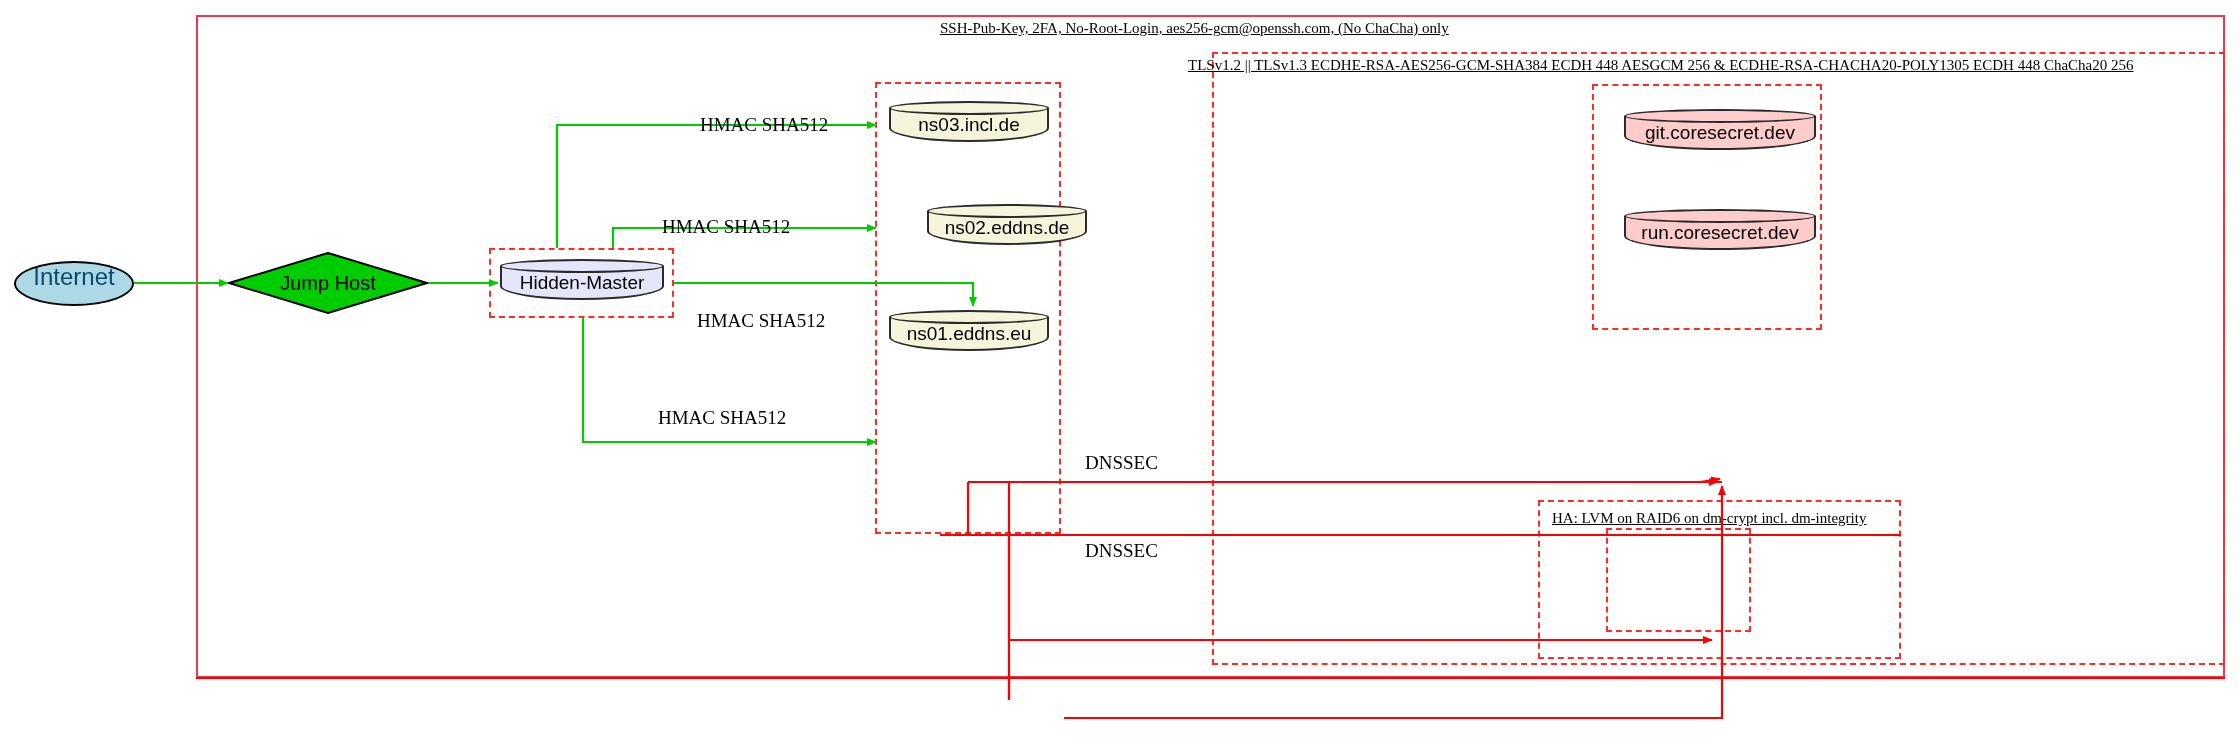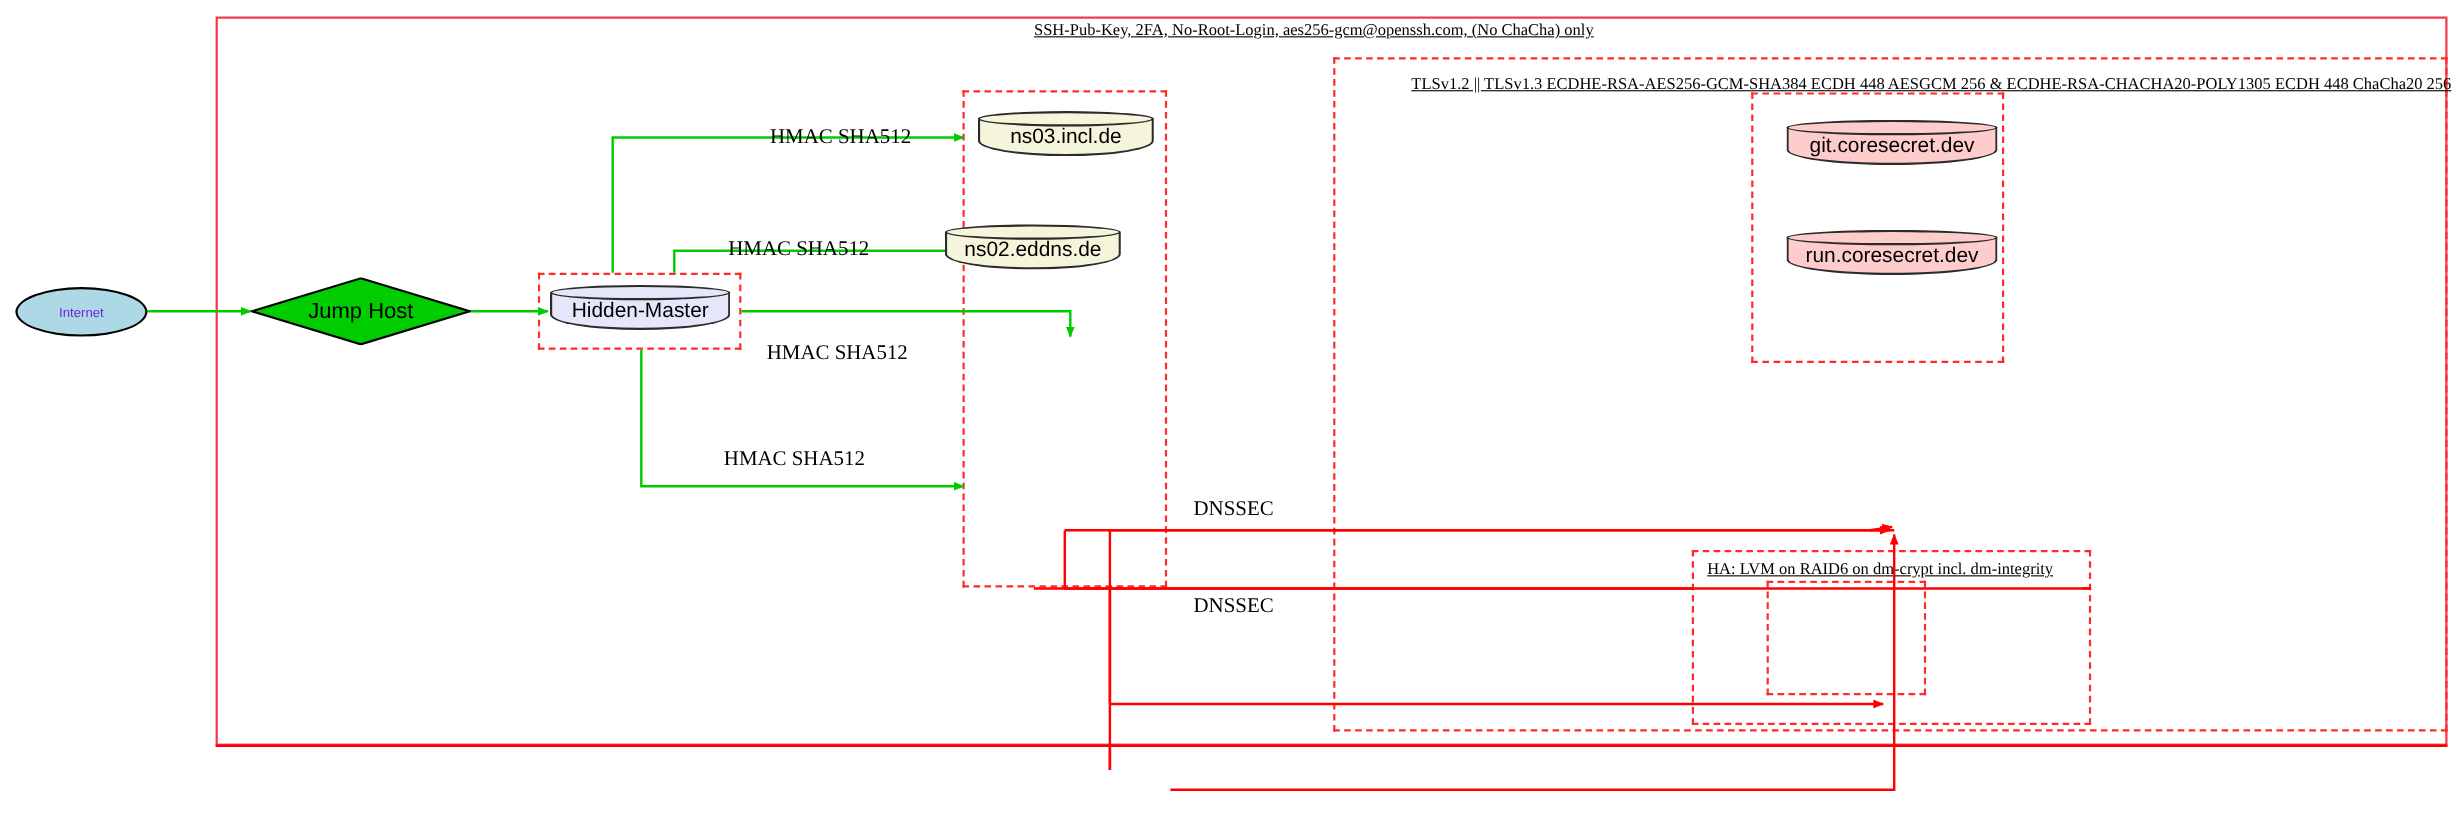--- a/index.html
+++ b/index.html
@@ -21,22 +21,22 @@
     text-decoration:underline;
   }
 
   
   .node{position:absolute;box-sizing:border-box;}
 
   .ellipse{
     border:2px solid #000;
     border-radius:50%;
     background:#add8e6;
-    display:flex;align-items:center;justify-content:center;
-    font-size:12px;color:#6d28d9;
+    display:flex;justify-content:center;
+    font-size:24px;color:#0c4a6e;
   }
 
   .diamond-wrap{position:absolute;}
   .diamond-wrap svg{display:block;}
   .diamond-label{
     position:absolute;left:0;top:0;width:100%;height:100%;
     display:flex;align-items:center;justify-content:center;
     font-size:20px;color:#000;pointer-events:none;
   }
 
@@ -79,21 +79,21 @@
 </style>
 </head>
 <body>
 
 <div id="canvas">
 
   <div class="cluster solid" style="left:196px;top:15px;width:2029px;height:663px;"></div>
   <div class="cluster-label" style="left:940px;top:21px;">SSH-Pub-Key, 2FA, No-Root-Login, aes256-gcm@openssh.com, (No ChaCha) only</div>
 
   <div class="cluster dashed" style="left:1212px;top:52px;width:1013px;height:613px;"></div>
-  <div class="cluster-label" style="left:1283px;top:58px;margin-top:12px;">TLSv1.2 || TLSv1.3 ECDHE-RSA-AES256-GCM-SHA384 ECDH 448 AESGCM 256 &amp; ECDHE-RSA-CHACHA20-POLY1305 ECDH 448 ChaCha20 256</div>
+  <div class="cluster-label" style="left:1188px;top:58px;">TLSv1.2 || TLSv1.3 ECDHE-RSA-AES256-GCM-SHA384 ECDH 448 AESGCM 256 &amp; ECDHE-RSA-CHACHA20-POLY1305 ECDH 448 ChaCha20 256</div>
 
   <div class="cluster dashed" style="left:1538px;top:500px;width:363px;height:159px;"></div>
   <div class="cluster-label" style="left:1552px;top:511px;">HA: LVM on RAID6 on dm-crypt incl. dm-integrity</div>
 
   <div class="cluster dashed" style="left:489px;top:248px;width:185px;height:70px;"></div>
 
   <div class="cluster dashed" style="left:875px;top:82px;width:186px;height:452px;"></div>
 
   <div class="cluster dashed" style="left:1592px;top:84px;width:230px;height:246px;"></div>
 
@@ -173,26 +173,31 @@
     <div class="top"></div>
     <div class="cap-label" style="height:34px;">Hidden-Master</div>
   </div>
 
   <div class="cyl cream" style="left:889px;top:101px;width:160px;height:48px;">
     <div class="body" style="height:34px;"></div>
     <div class="top"></div>
     <div class="cap-label" style="height:34px;">ns03.incl.de</div>
   </div>
 
-  <div class="cyl cream" style="left:859px;top:204px;width:160px;height:48px;">
+  <div class="cyl cream" style="left:927px;top:204px;width:160px;height:48px;">
     <div class="body" style="height:34px;"></div>
     <div class="top"></div>
     <div class="cap-label" style="height:34px;">ns02.eddns.de</div>
   </div>
 
+  <div class="cyl cream" style="left:889px;top:310px;width:160px;height:48px;">
+    <div class="body" style="height:34px;"></div>
+    <div class="top"></div>
+    <div class="cap-label" style="height:34px;">ns01.eddns.eu</div>
+  </div>
 
 
   <div class="cyl pink" style="left:1624px;top:109px;width:192px;height:48px;">
     <div class="body" style="height:34px;"></div>
     <div class="top"></div>
     <div class="cap-label" style="height:34px;">git.coresecret.dev</div>
   </div>
 
   <div class="cyl pink" style="left:1624px;top:209px;width:192px;height:48px;">
     <div class="body" style="height:34px;"></div>

